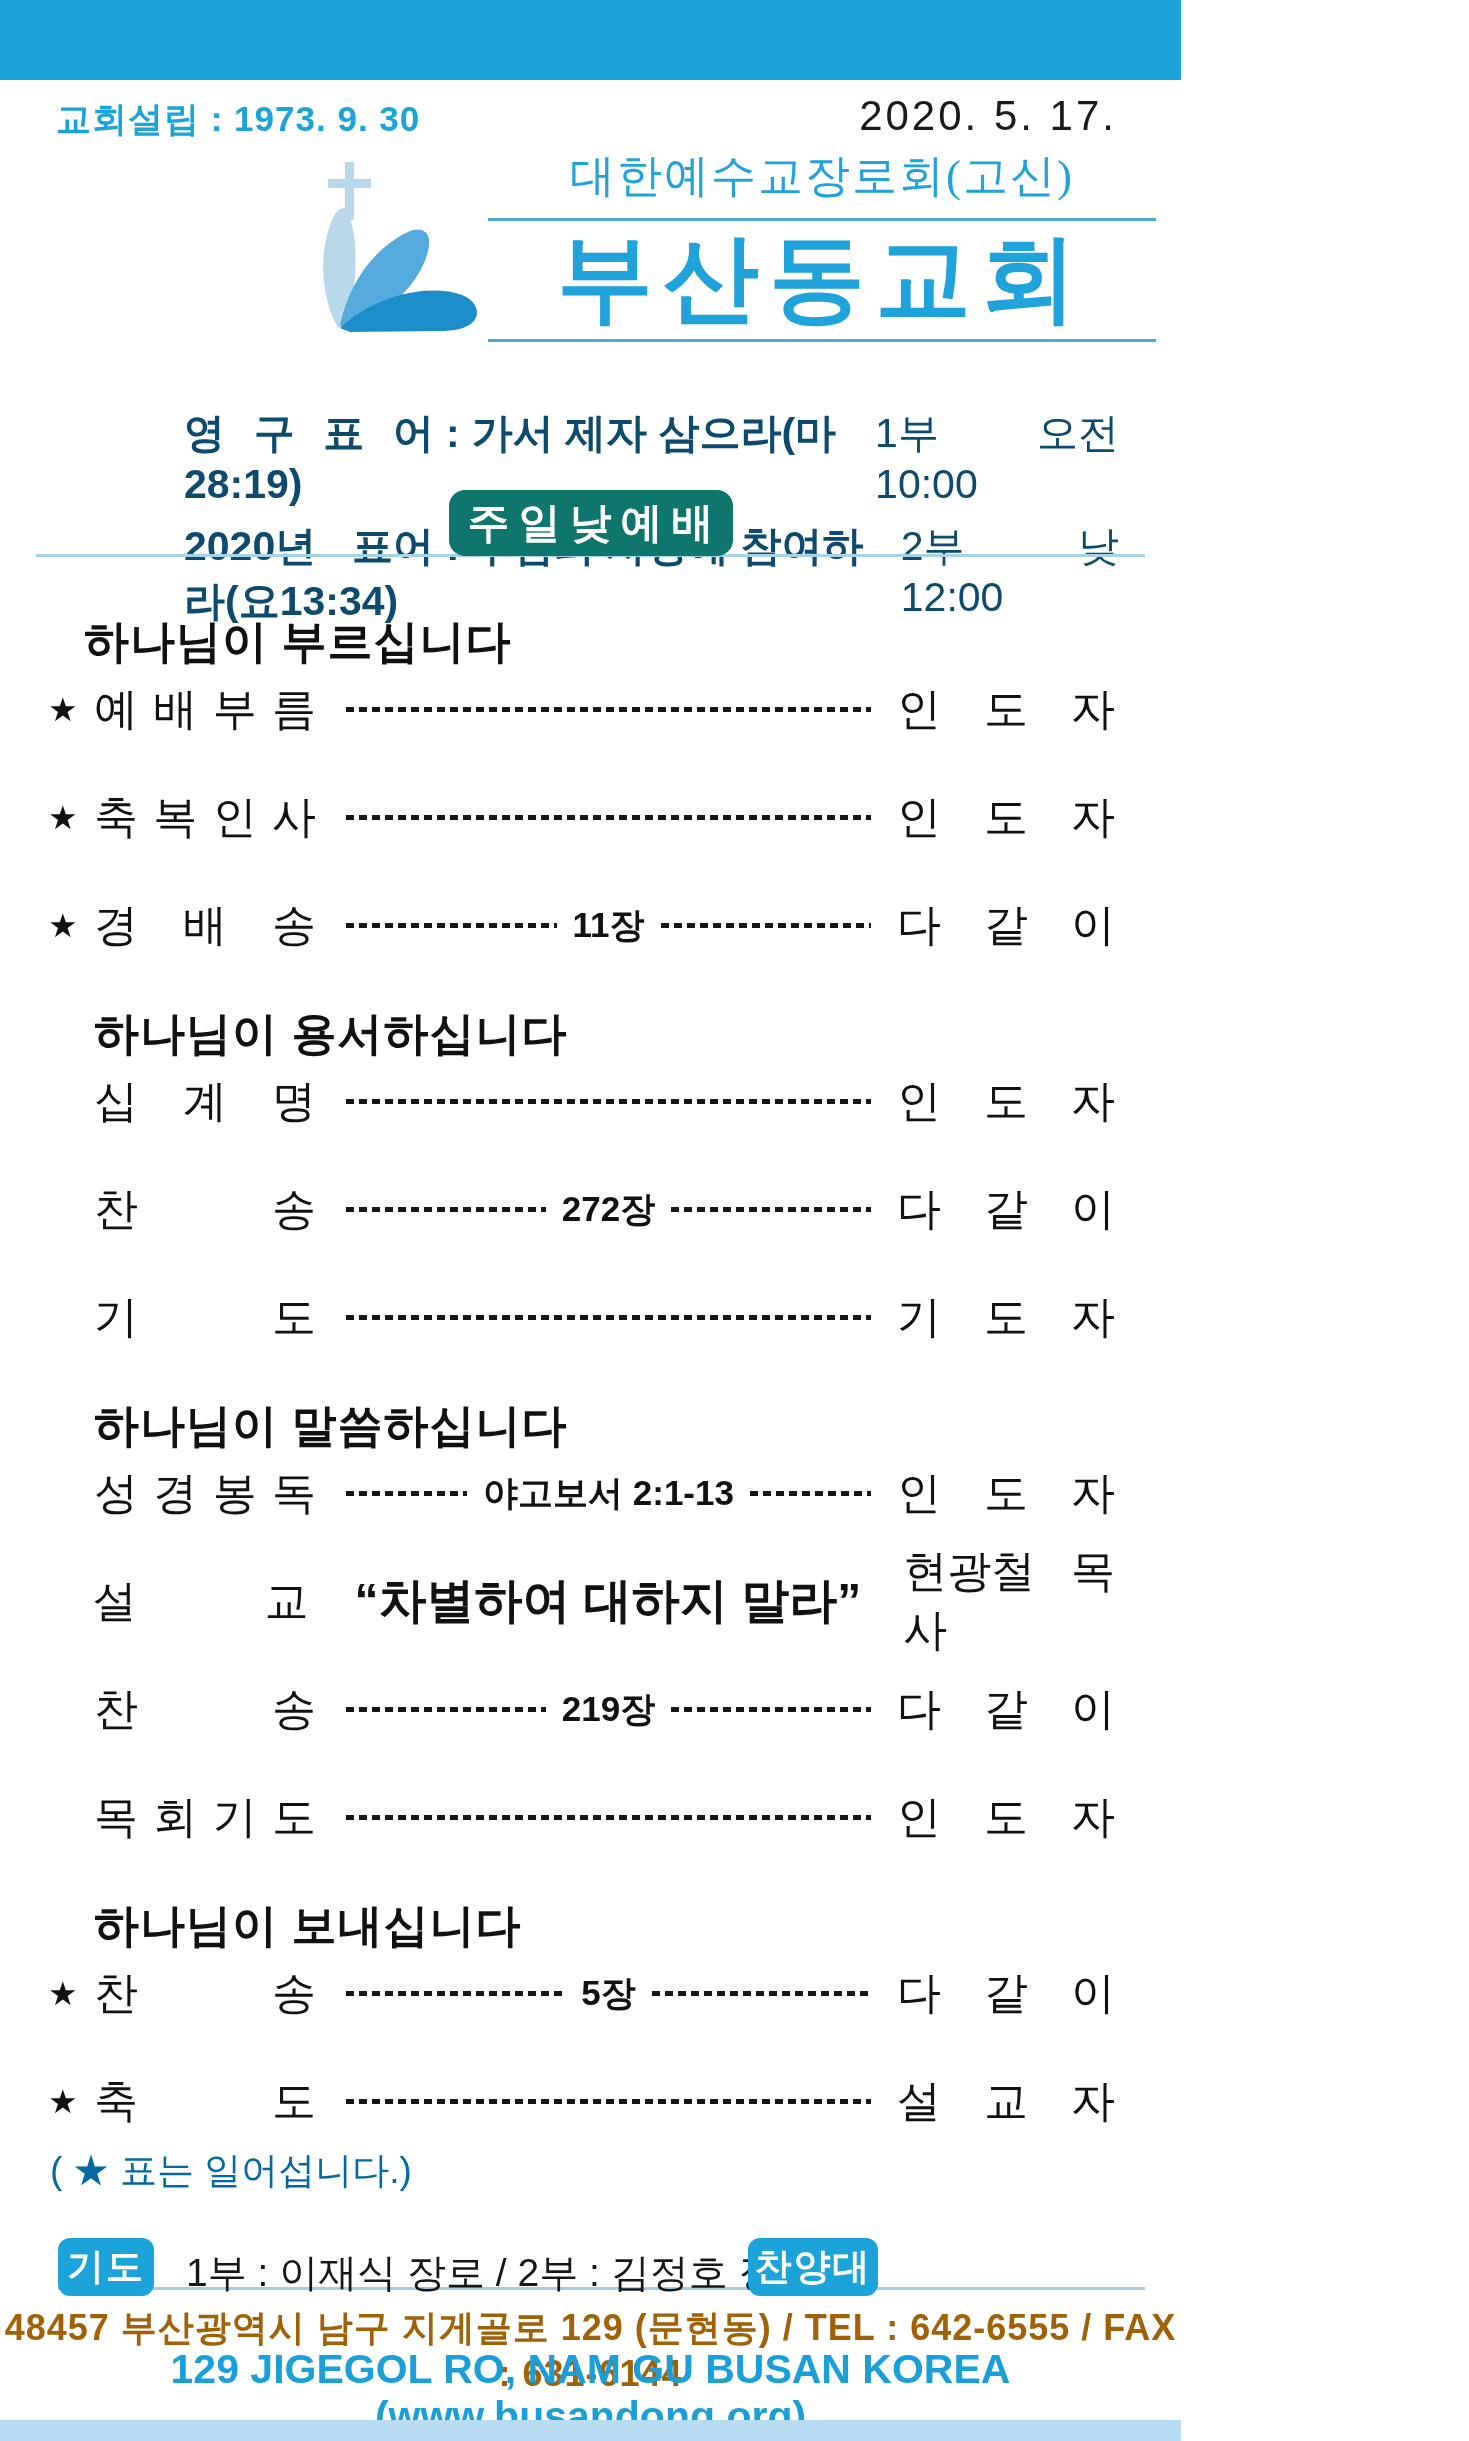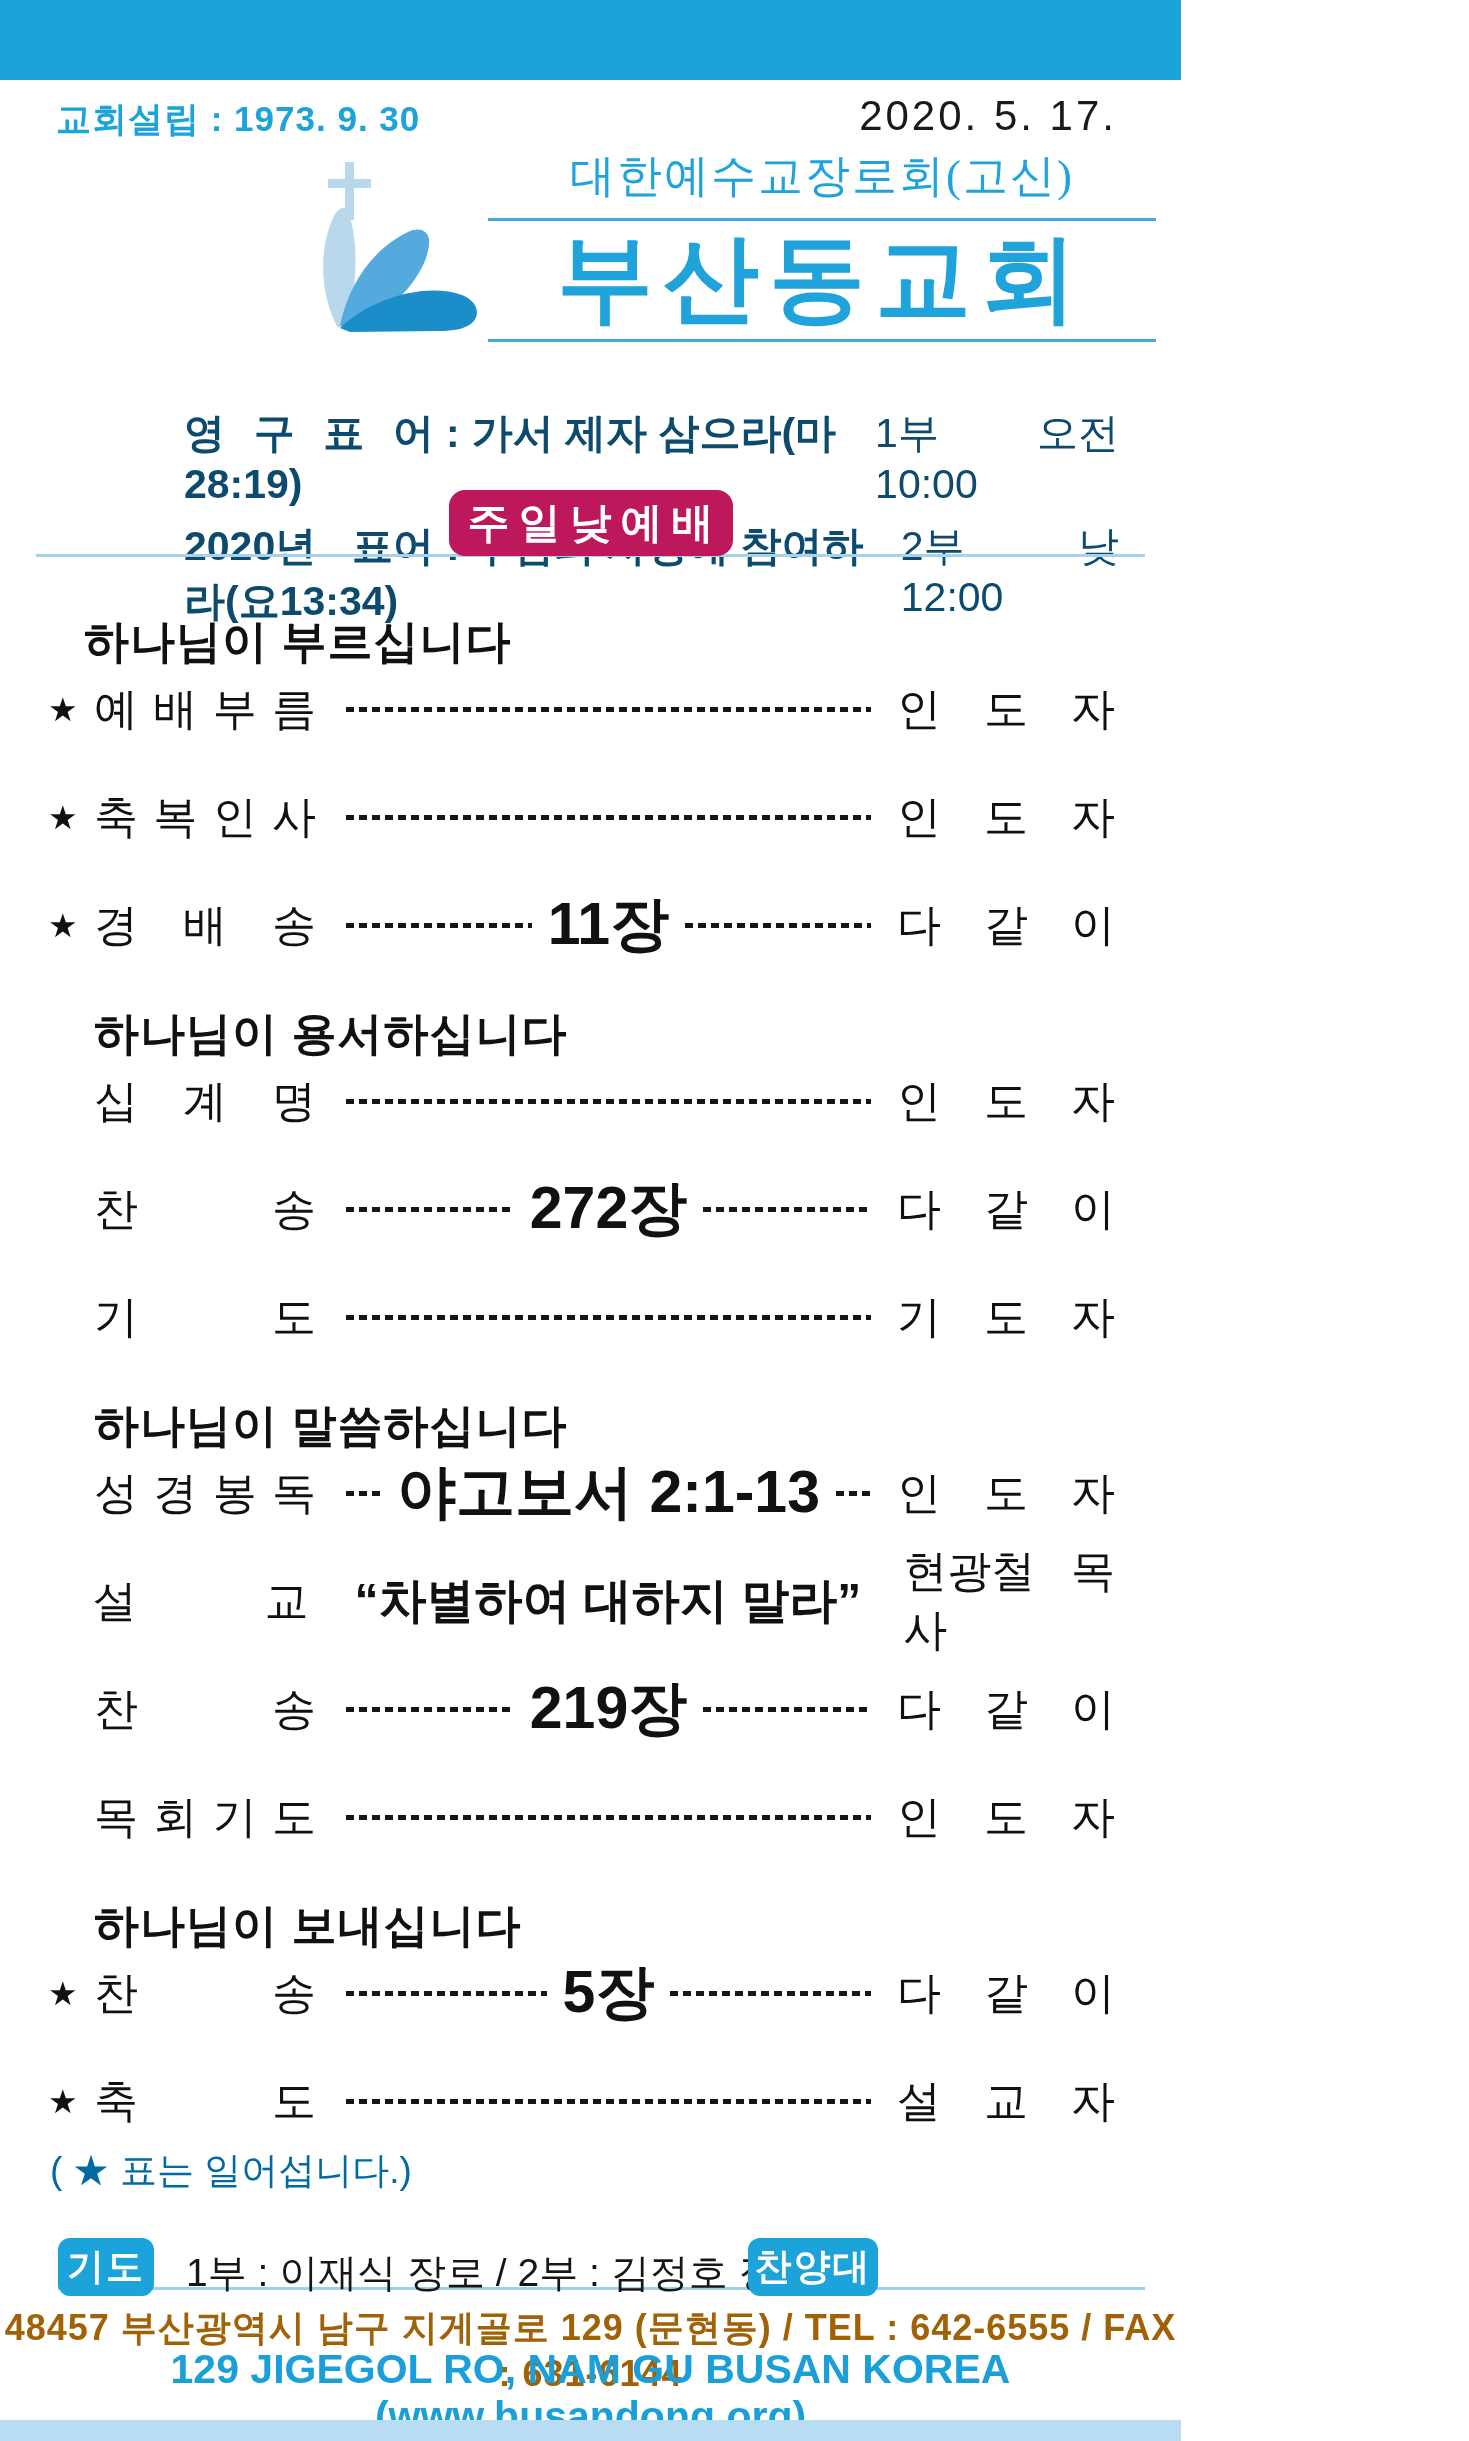--- a/index.html
+++ b/index.html
@@ -26,34 +26,34 @@
   .slogans { position:absolute; left:184px; top:406px; right:62px; }
   .slogan-row { display:flex; justify-content:space-between; align-items:flex-start; margin-bottom:11px;
                 font-size:41px; font-weight:600; color:#0c4a6e; }
   .slabel { display:inline-block; width:250px; text-align:justify; text-align-last:justify; }
   .ssep { padding:0 12px; }
   .stime { display:inline-block; width:272px; text-align:justify; text-align-last:justify; font-weight:400; }
 
   
   .service-line { position:absolute; top:554px; left:36px; right:36px; height:3px; background:#a6d3ea; }
   .service-badge { position:absolute; top:490px; left:50%; transform:translateX(-50%);
-                   width:284px; height:66px; background:#be185d; border-radius:16px;
+                   width:284px; height:66px; background:#0f766e; border-radius:16px;
                    color:#ffffff; font-size:42px; font-weight:800; letter-spacing:9px;
                    display:flex; align-items:center; justify-content:center; padding-left:9px; }
 
   
   #sections { position:absolute; top:598px; left:48px; right:66px; }
   .sec-heading { font-size:45px; font-weight:800; color:#111111; margin:46px 0 8px 46px; letter-spacing:1px; }
   section:first-child .sec-heading { margin-top:14px;margin-left:36px; }
   .row { display:flex; align-items:center; height:58px; margin-bottom:50px; font-size:44px; font-weight:500; color:#111111; }
   .star { display:inline-block; width:46px; font-size:33px; color:#111111; }
   .rlabel { display:inline-block; width:222px; text-align:justify; text-align-last:justify; }
   .leader { flex:1; display:flex; align-items:center; margin:0 26px 0 30px; }
   .dots { flex:1; height:5px; background:repeating-linear-gradient(90deg,#161616 0 8px,transparent 8px 13px); }
-  .center { margin:0 16px; font-size:59px; font-weight:700; white-space:nowrap; }
+  .center { margin:0 16px; font-size:35px; font-weight:700; white-space:nowrap; }
   .center.big { font-size:48px; }
   .role { display:inline-block; width:218px; text-align:justify; text-align-last:justify; }
 
   
   .footnote { position:absolute; left:50px; top:2146px; font-size:37px; font-weight:500; color:#0369a1;text-align:right; }
 
   
   .badges-line { position:absolute; top:2287px; left:58px; right:36px; height:3px; background:#9fd0e8; }
   .fbadge { position:absolute; top:2238px; height:58px; background:#1ba3da; border-radius:12px;
             color:#ffffff; font-weight:800; font-size:37px; display:flex; align-items:center; justify-content:center;

